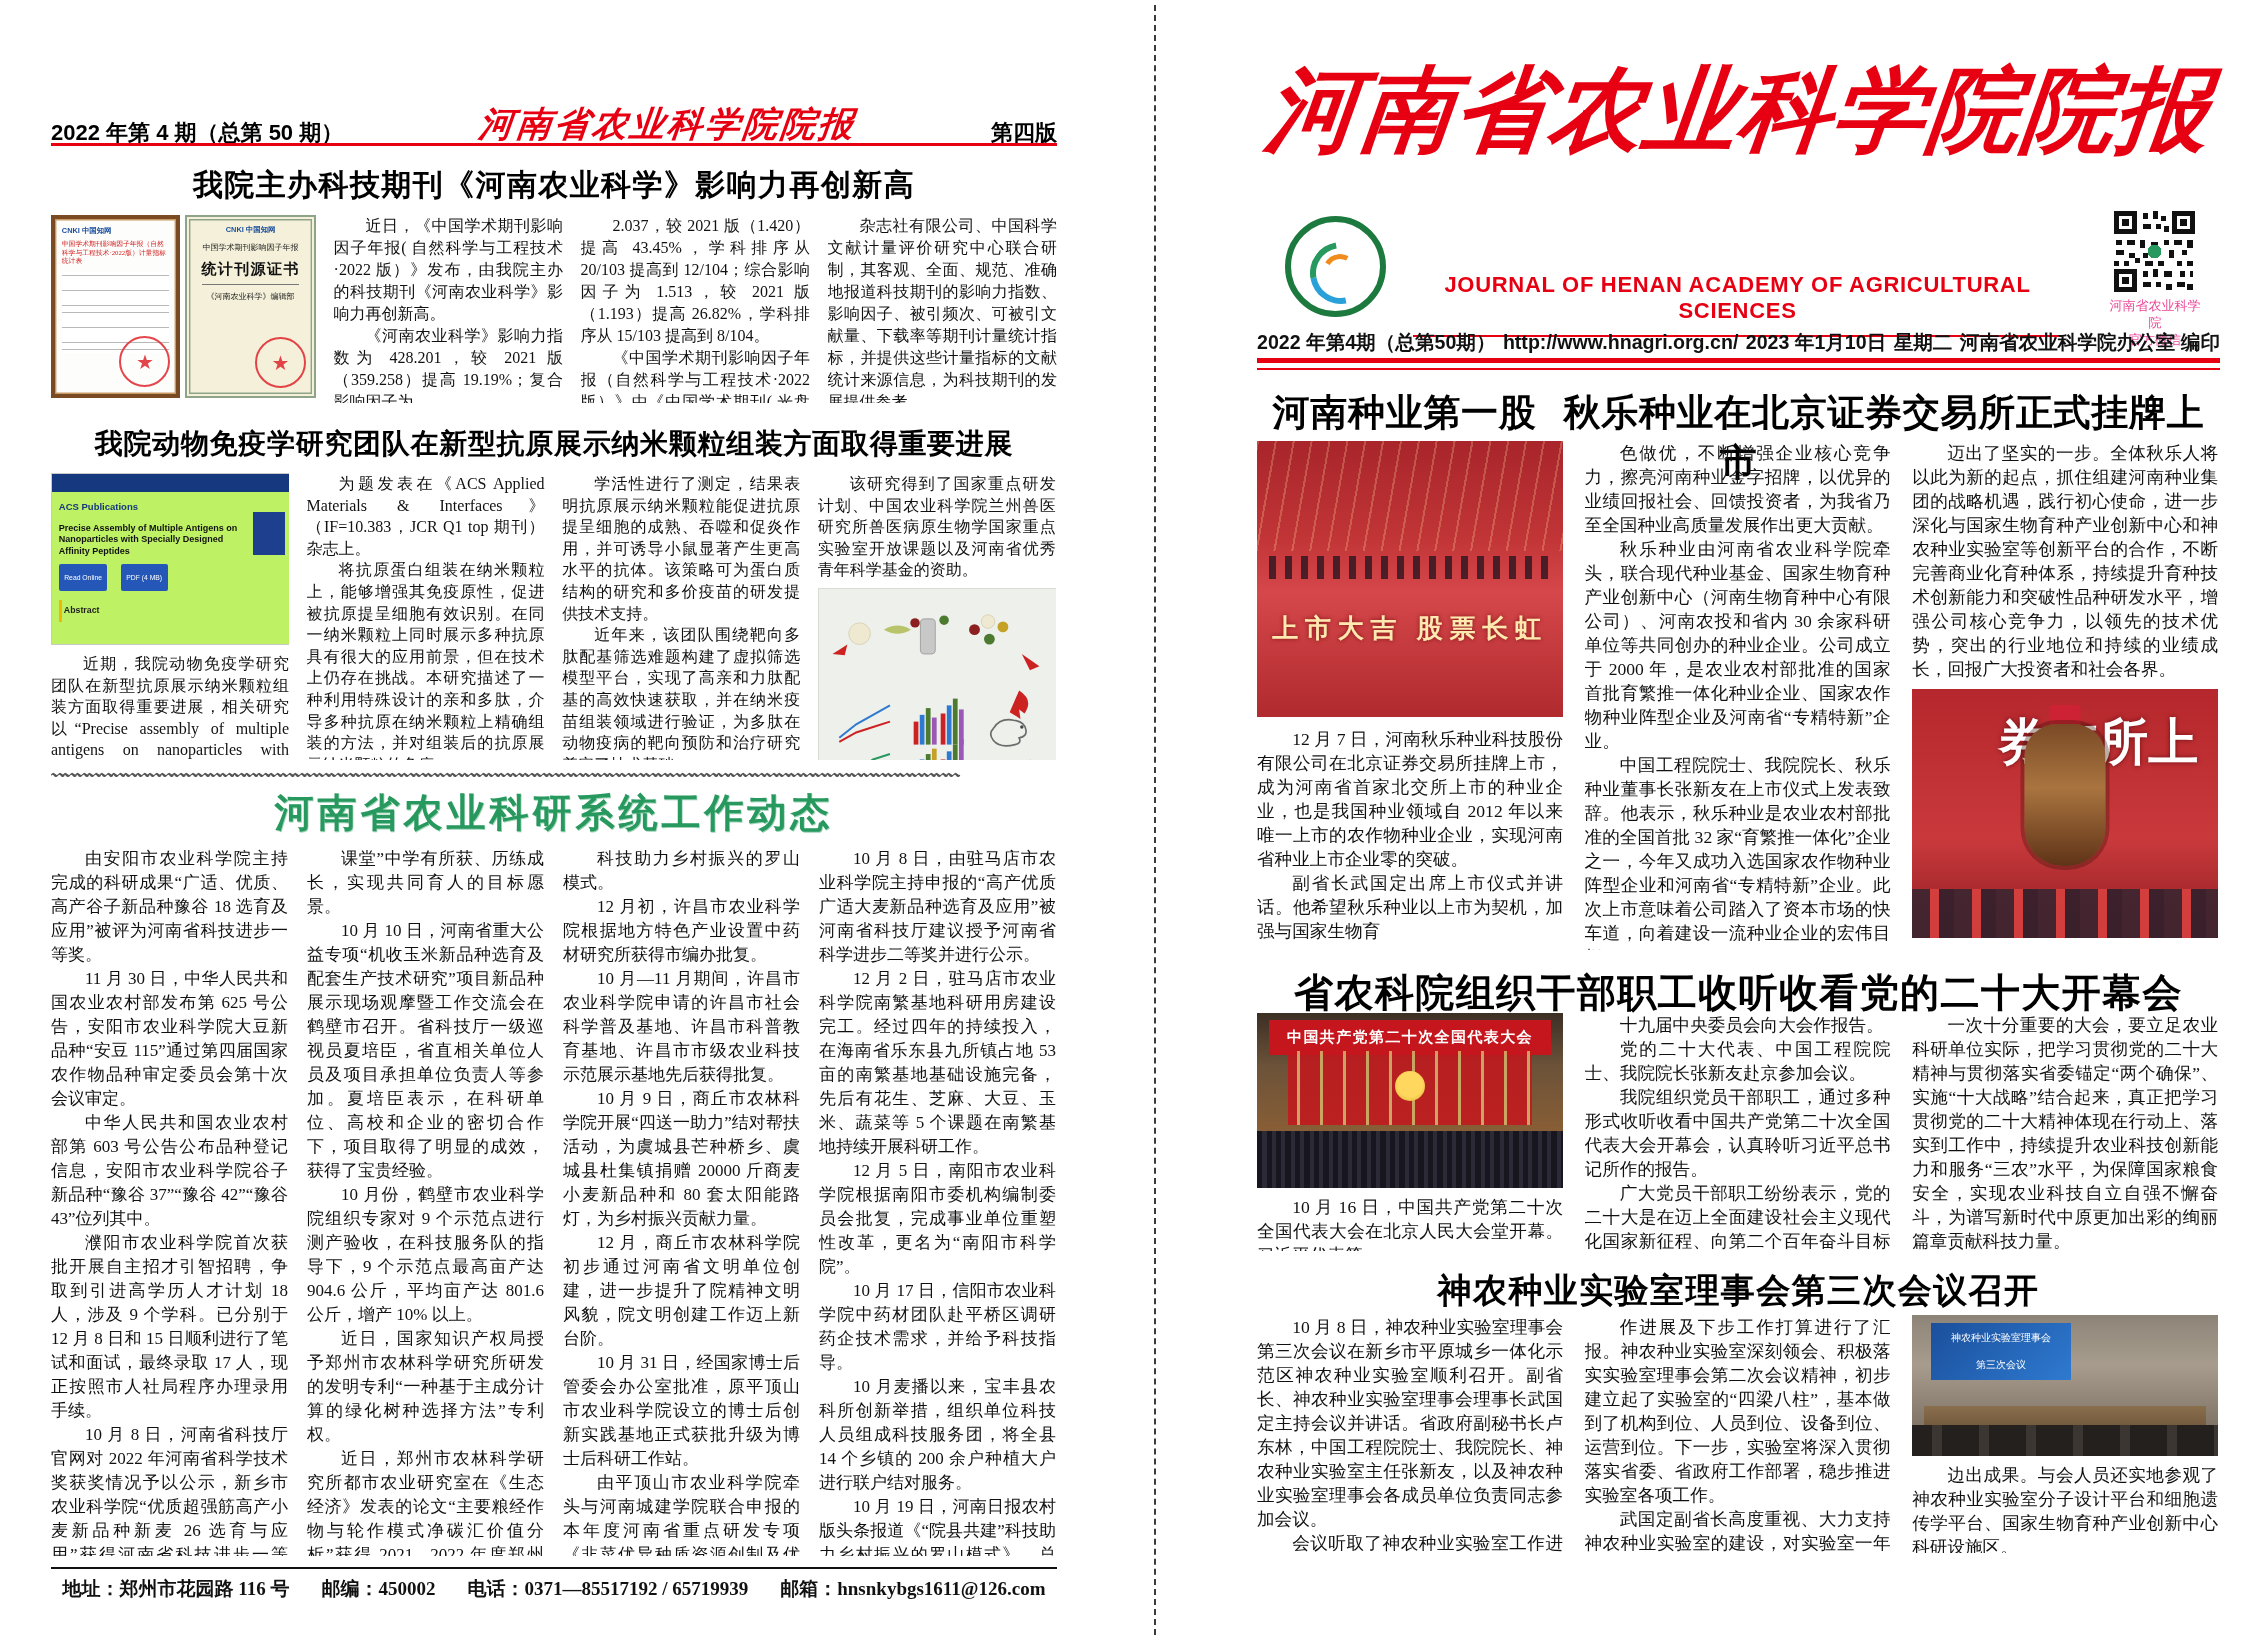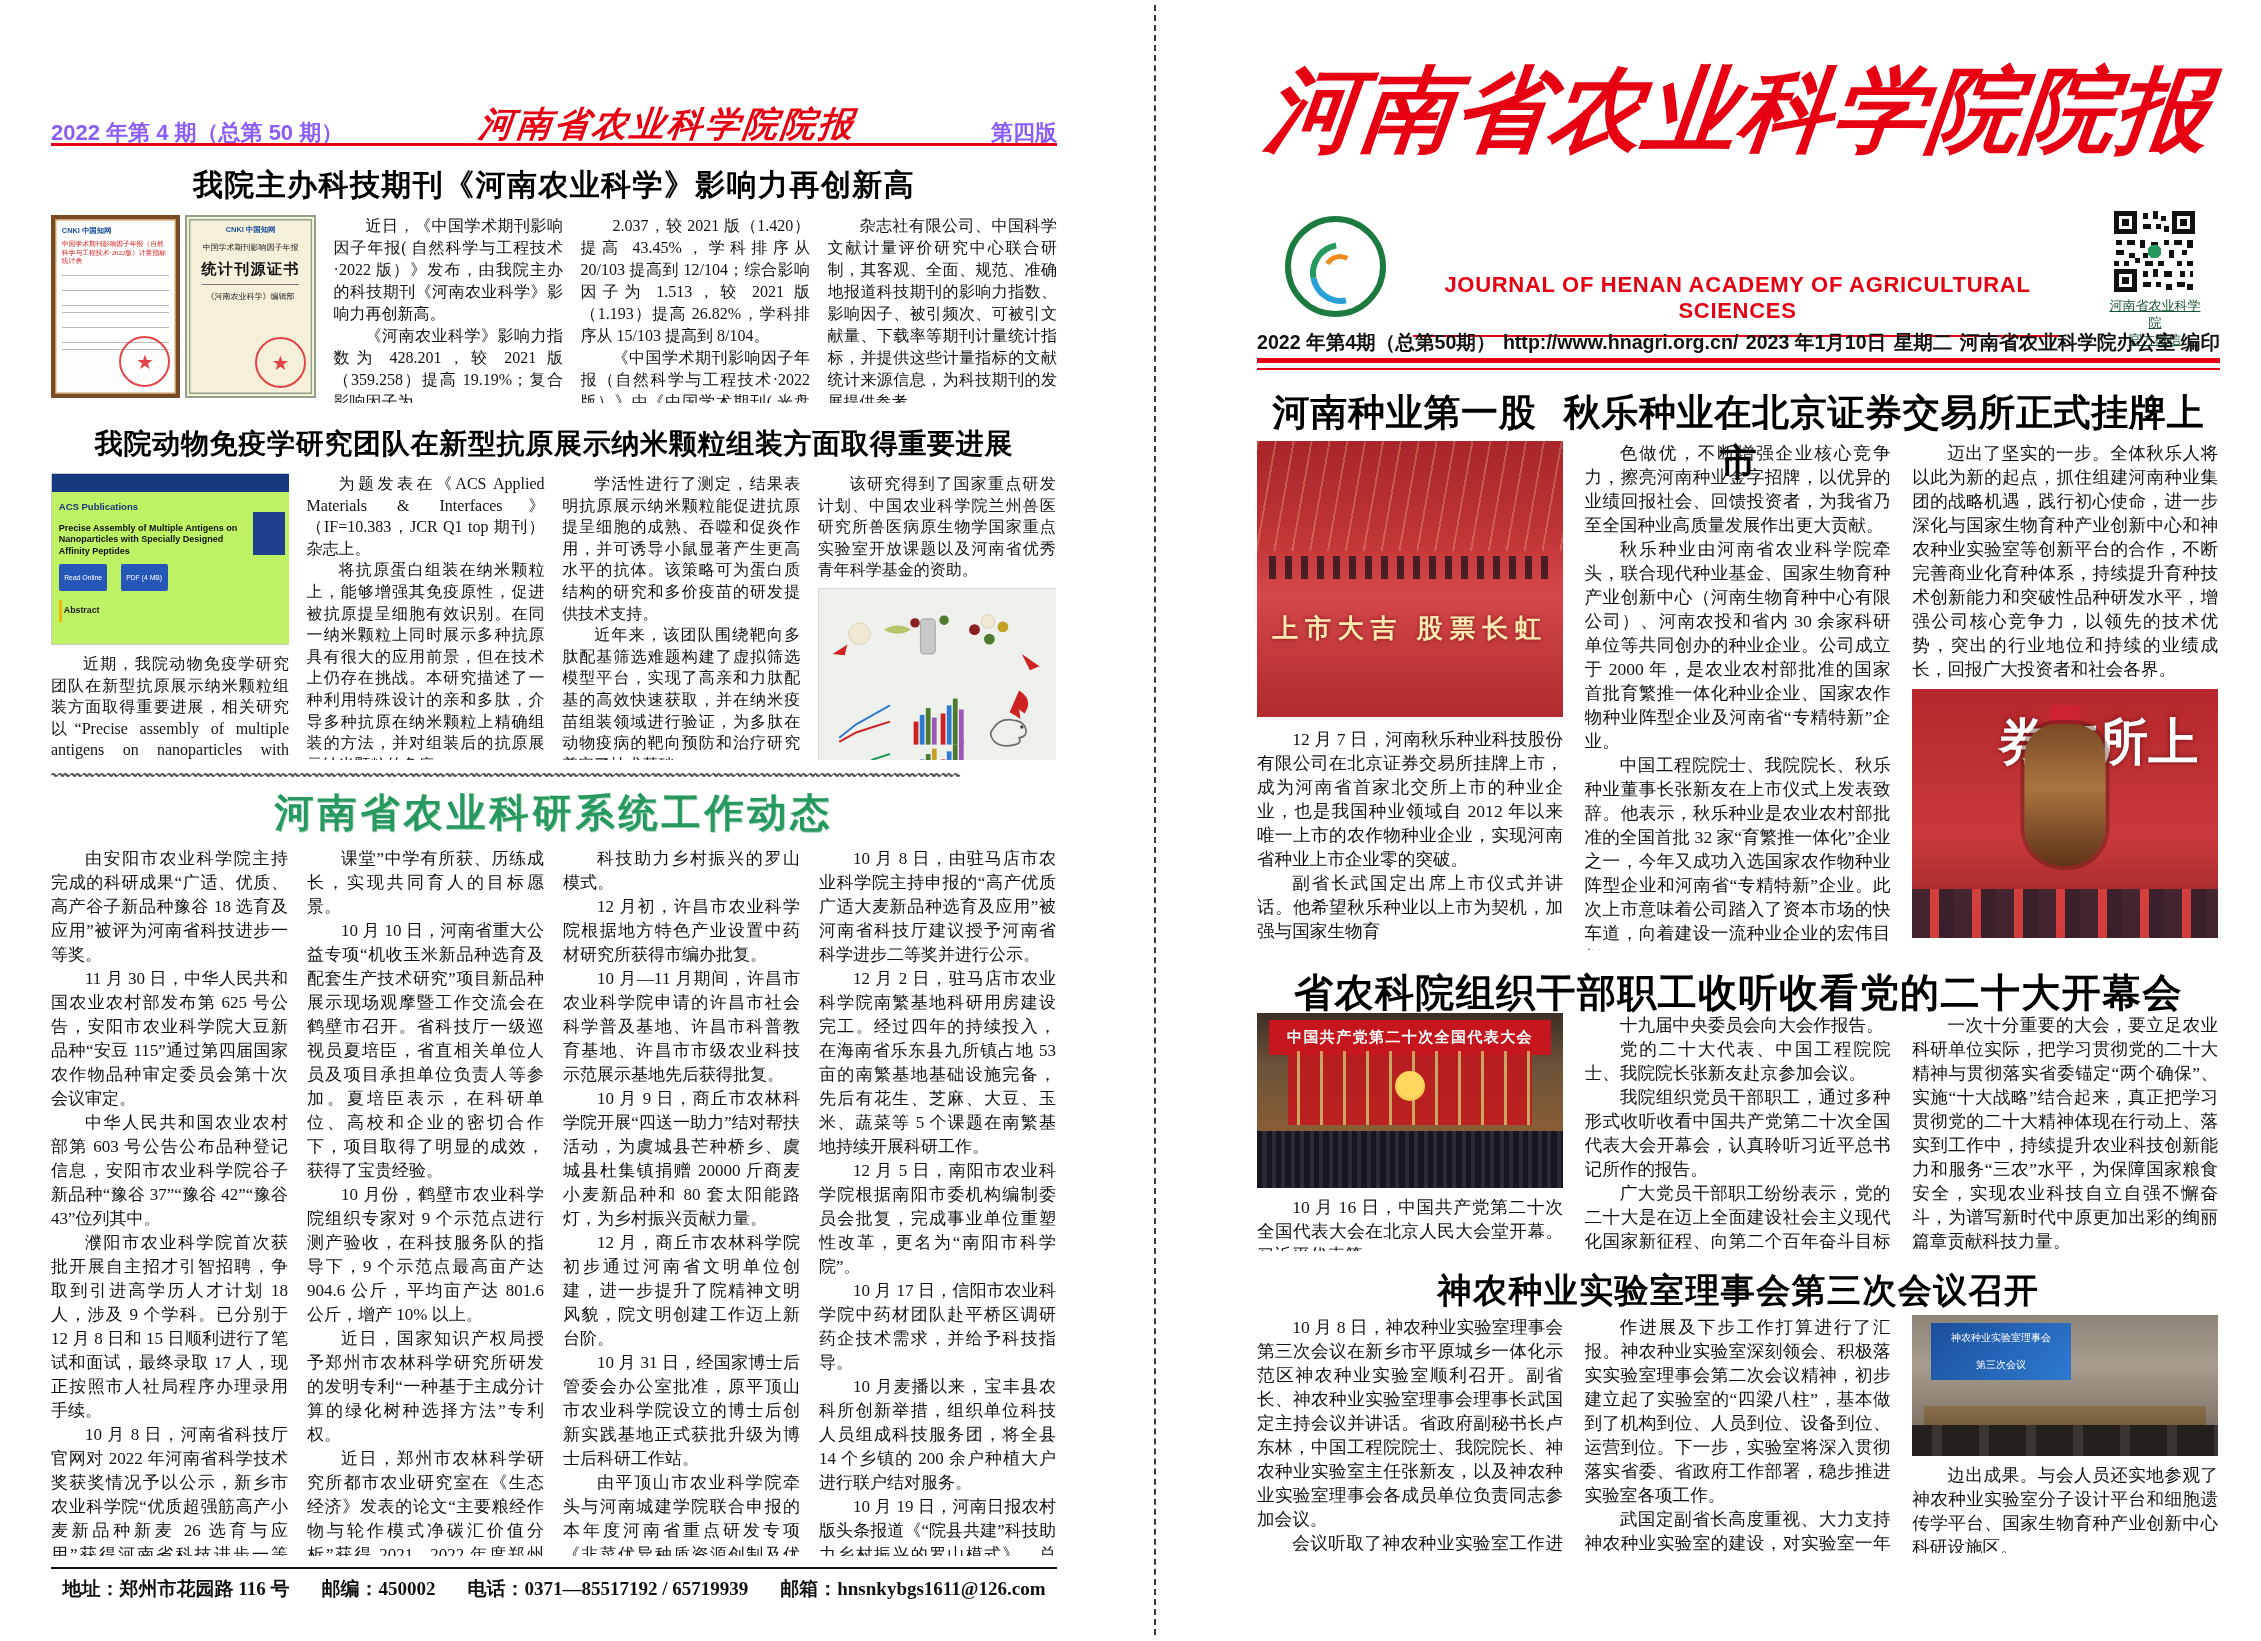--- a/index.html
+++ b/index.html
@@ -7,21 +7,21 @@
   .abs{position:absolute;}
   
   .para{margin:0;text-indent:2em;text-align:justify;}
   .col{overflow:hidden;}
   .center{text-align:center;}
   
   #page-divider{left:1154px;top:5.4px;height:1630px;width:0;border-left:2.7px dashed #3a3a3a;}
   
   #left-page{left:51px;top:0;width:1006px;height:1642px;}
   .lp-header{position:absolute;top:101px;left:0;width:100%;display:flex;align-items:flex-end;justify-content:space-between;}
-  .lp-issue,.lp-pagelabel{font-family:"Liberation Sans","DejaVu Sans",sans-serif;font-size:22px;color:#8b5cf6;font-weight:bold;}
+  .lp-issue,.lp-pagelabel{font-family:"Liberation Sans","DejaVu Sans",sans-serif;font-size:22px;color:#000000;font-weight:bold;}
   .script-red{color:#e60012;font-weight:900;font-style:italic;transform:skewX(-6deg);font-family:"Liberation Serif","DejaVu Serif",serif;}
   .lp-masthead{font-size:35px;letter-spacing:2.7px;}
   .lp-redline{position:absolute;top:143px;left:0;width:100%;height:3.4px;background:#e60012;}
   .art-title{font-weight:900;text-align:center;color:#000;}
   #a1-title{top:165px;left:0;width:100%;font-size:30px;letter-spacing:1.4px;}
   #a1-body{top:215px;left:0;width:100%;height:188px;display:flex;gap:17.6px;}
   .a1col{width:234px;font-size:16px;line-height:22px;}
   
   #a1-certs{width:265px;height:183px;display:flex;gap:5.4px;flex-shrink:0;}
   .cert{height:100%;position:relative;overflow:hidden;}
@@ -59,21 +59,21 @@
   
   #right-page{left:1257px;top:0;width:963px;height:1642px;}
   #rp-masthead{top:60px;left:0;width:100%;text-align:center;font-size:93px;letter-spacing:1.4px;line-height:1.1;}
   #rp-logo{top:216px;left:28px;width:101px;height:101px;}
   .logo-ring{width:101px;height:101px;border-radius:50%;border:6.8px solid #1d7a3f;box-sizing:border-box;background:#fff;position:relative;overflow:hidden;}
   .logo-swoosh1{position:absolute;left:19px;top:20px;width:50px;height:50px;border-radius:50%;border:6px solid transparent;border-left-color:#27995f;border-bottom-color:#2aa0d8;transform:rotate(35deg);}
   .logo-swoosh2{position:absolute;left:32px;top:32px;width:24px;height:24px;border-radius:50%;border:5.4px solid transparent;border-top-color:#f08c1e;transform:rotate(-15deg);}
   #rp-en{top:272px;left:156px;width:649px;text-align:center;color:#e60012;font-family:"Liberation Sans","DejaVu Sans",sans-serif;font-size:22px;font-weight:bold;letter-spacing:0.7px;border-bottom:2px solid #e60012;padding-bottom:10.8px;}
   #rp-qr{top:208px;right:17.6px;width:95px;text-align:center;}
   #rp-qr svg{width:87px;height:87px;}
-  .qr-caption{font-family:"Liberation Sans","DejaVu Sans",sans-serif;font-size:13px;line-height:17px;color:#14532d;text-decoration:underline;}
+  .qr-caption{font-family:"Liberation Sans","DejaVu Sans",sans-serif;font-size:13px;line-height:17px;color:#ec4899;}
   #rp-infobar{top:329px;left:0;width:100%;display:flex;justify-content:space-between;align-items:baseline;font-size:19.6px;font-weight:bold;font-family:"Liberation Sans","DejaVu Sans",sans-serif;}
   #rp-rule1{top:358px;left:0;width:100%;height:5.4px;background:#e60012;}
   #rp-rule2{top:368px;left:0;width:100%;height:2px;background:#e60012;}
   #r1-title{top:388px;left:0;width:100%;font-size:37px;letter-spacing:0.7px;}
   .title-gap{display:inline-block;width:27px;}
   #r1-body{top:441px;left:0;width:100%;height:509px;display:flex;gap:21.6px;}
   .rcol{width:306px;font-size:17.6px;line-height:24px;}
   
   .photo{position:relative;overflow:hidden;}
   #r1-photo1{width:100%;height:276px;background:linear-gradient(180deg,#a8252b 0%,#c03436 34%,#d5474a 55%,#b02a2e 100%);margin-bottom:9.5px;}

